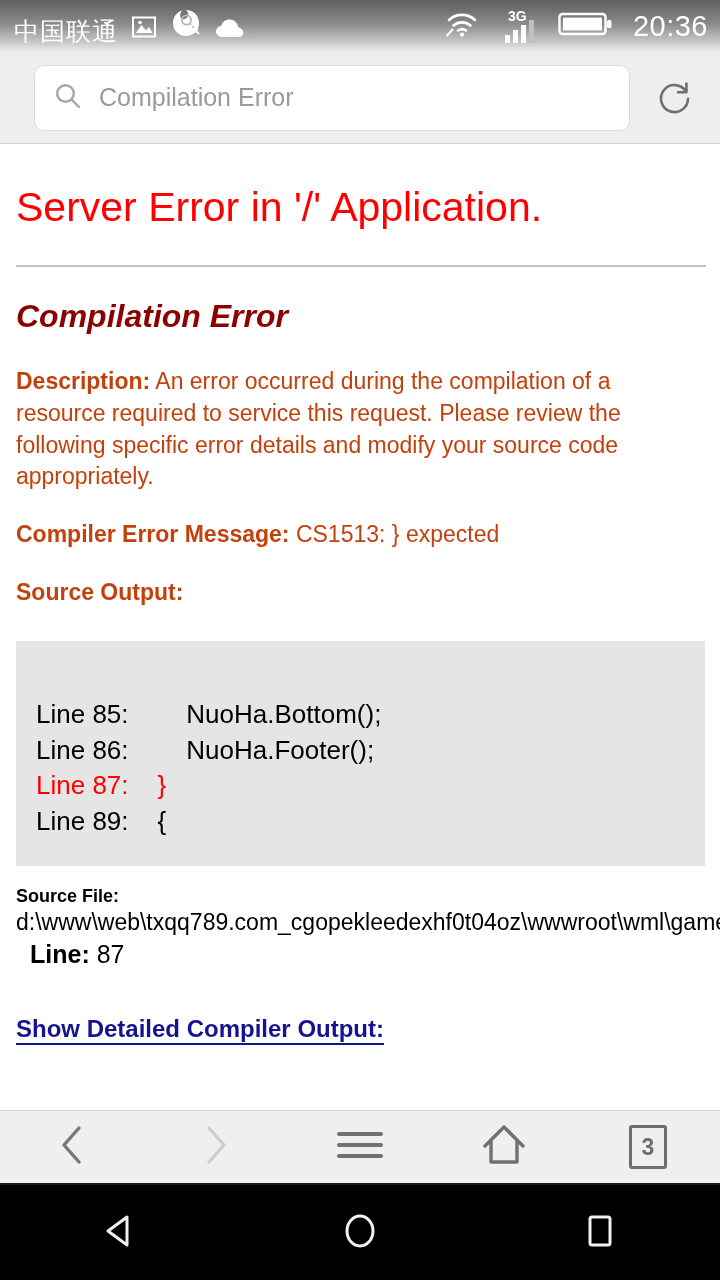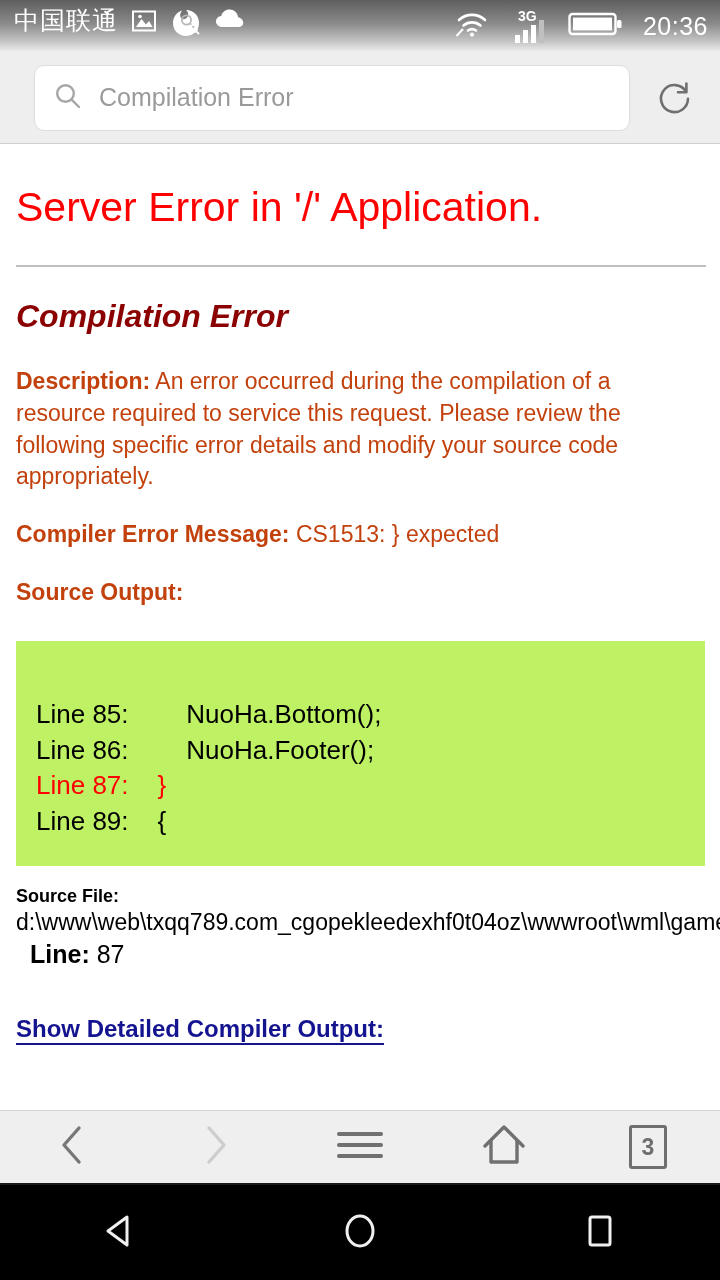--- a/index.html
+++ b/index.html
@@ -9,27 +9,27 @@
     background:#ffffff; overflow:hidden;
   }
   #screen { position:relative; width:720px; height:1280px; overflow:hidden; }
 
   
   #status-bar {
     position:absolute; top:0; left:0; width:720px; height:52px;
     background:linear-gradient(to bottom,#5e5e5e 0%,#8a8a8a 45%,#c9c9c9 82%,#efefef 100%);
     display:flex; align-items:center; color:#fff;
   }
-  #status-left { display:flex; align-items:flex-start; gap:13px; padding-left:14px; }
+  #status-left { display:flex; align-items:flex-end; gap:13px; padding-left:14px; }
   .carrier { font-size:25px; letter-spacing:1px; line-height:1; }
   .sb-icon { display:block; }
   #status-right {
     margin-left:auto; display:flex; align-items:center; gap:19px; padding-right:12px;
   }
-  .clock { font-size:25px; line-height:1; letter-spacing:0.5px; }
+  .clock { font-size:29px; line-height:1; letter-spacing:0.5px; }
   .sig3g { position:relative; width:40px; height:30px; }
   .sig3g .lbl { position:absolute; top:-3px; left:9px; font-size:14px; font-weight:bold; }
 
   
   #url-bar {
     position:absolute; top:52px; left:0; width:720px; height:92px;
     background:#eeeeee; border-bottom:1px solid #cfcfcf;
     display:flex; align-items:center;
   }
   #search-field {
@@ -58,21 +58,21 @@
     padding:32px 0 0 16px; line-height:1.1;
   }
   .para {
     font-size:23px; color:#c2410c; line-height:1.38;
     padding:32px 30px 0 16px;
   }
   .para b { font-weight:bold; }
   .tight { padding-top:26px; }
 
   #code-block {
-    margin:32px 16px 0 16px; background:#bef264;
+    margin:32px 16px 0 16px; background:#e5e5e5;
     padding:56px 0 26px 20px; width:689px;
   }
   .code-line {
     font-size:26px; color:#000; line-height:1.38; white-space:pre-wrap;
   }
   .code-line.err { color:#ff0000; }
 
   #src-file-label { font-size:18px; font-weight:bold; padding:20px 0 0 16px; }
   #src-file-path {
     font-size:23px; padding:2px 0 0 16px;

